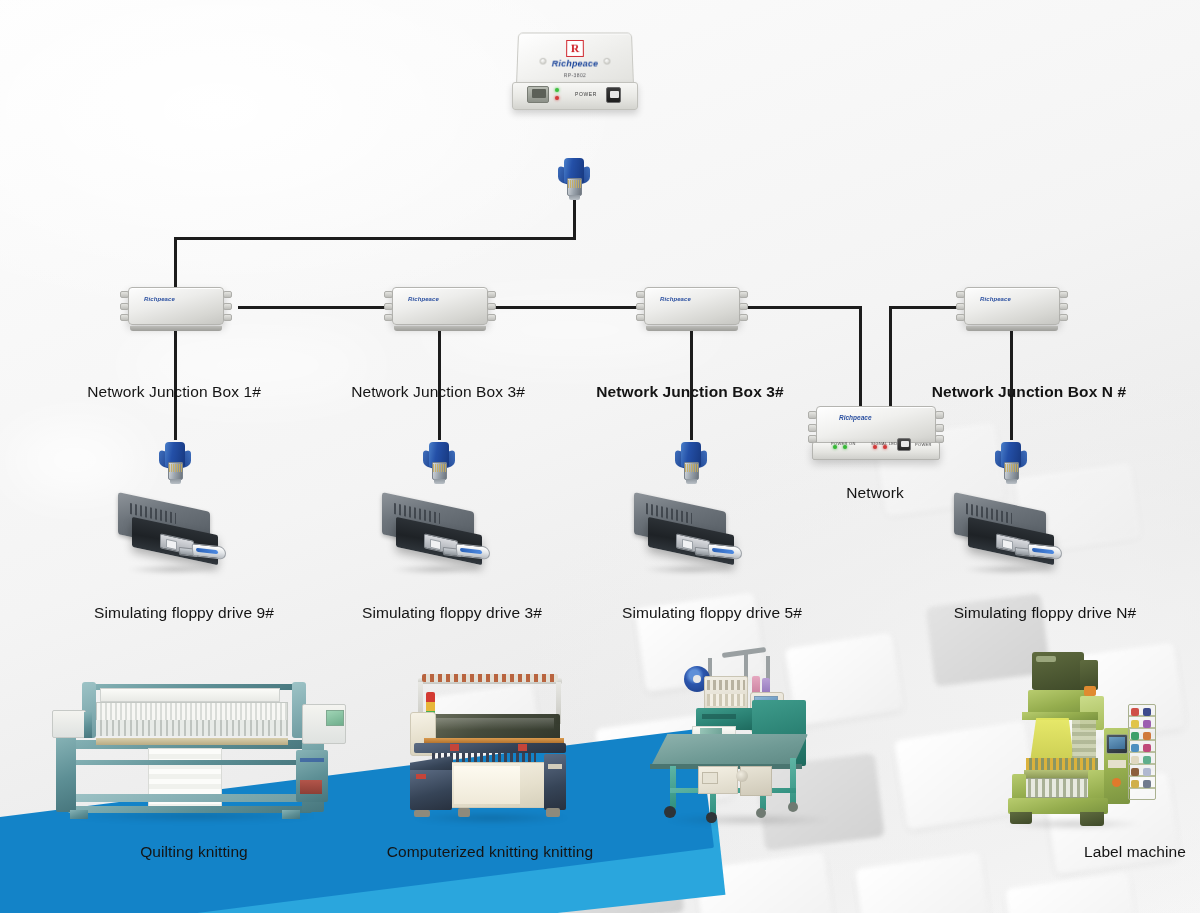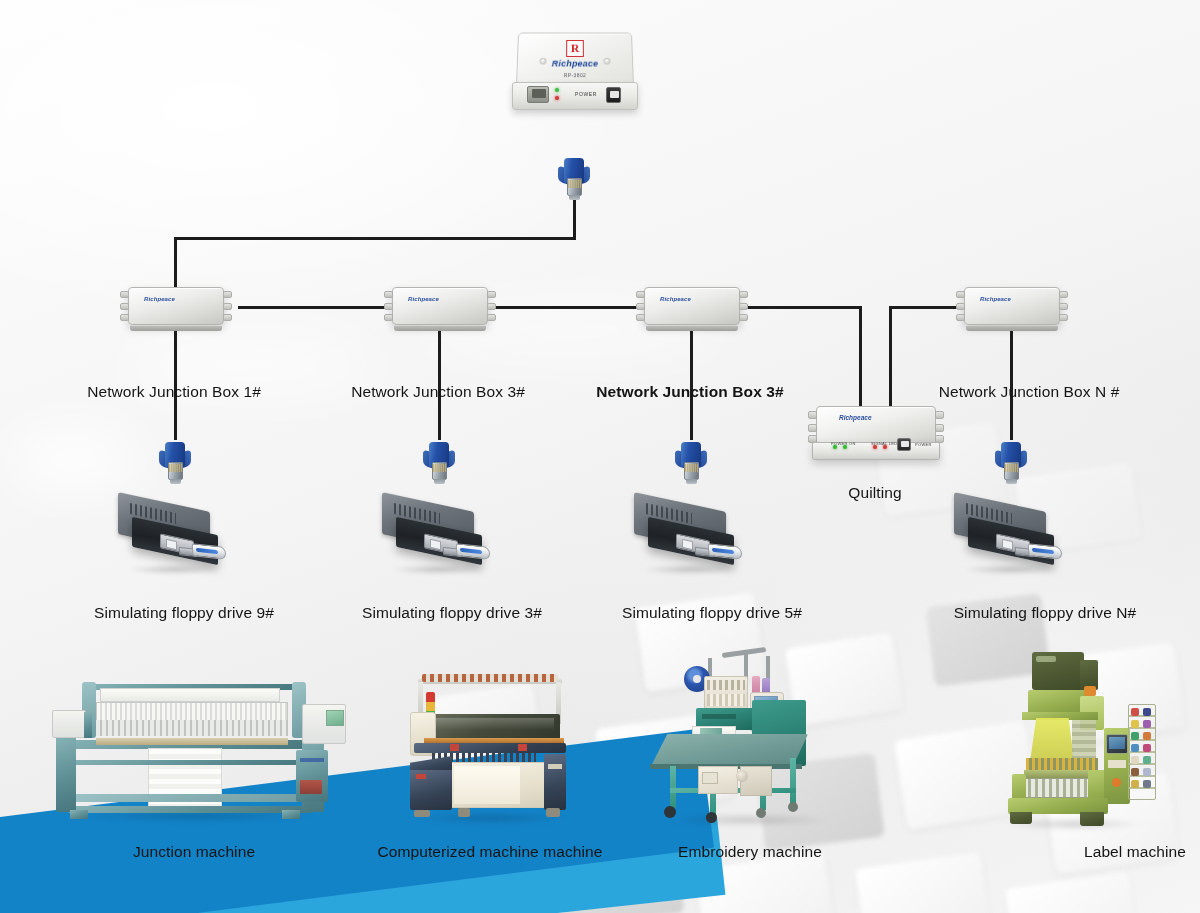--- a/index.html
+++ b/index.html
@@ -433,21 +433,21 @@
       <div class="ear l e3"></div>
     <div class="ear r e1"></div>
       <div class="ear r e2"></div>
       <div class="ear r e3"></div>
     <div class="base"></div>
   </div>
 
   <div class="label" style="left:64px;  top:383px; width:220px;">Network Junction Box 1#</div>
   <div class="label" style="left:328px; top:383px; width:220px;">Network Junction Box 3#</div>
   <div class="label" style="left:580px; top:383px; width:220px;font-weight:bold;">Network Junction Box 3#</div>
-  <div class="label" style="left:916px; top:383px; width:226px;">Network Junction Box N #</div>
+  <div class="label" style="left:916px; top:383px; width:226px;font-weight:bold;">Network Junction Box N #</div>
 
   <div class="repeater" style="left:808px; top:404px;">
     <div class="shell">
         <div class="brand">Richpeace</div>
       </div>
     <div class="ear l e1"></div>
       <div class="ear l e2"></div>
       <div class="ear l e3"></div>
     <div class="ear r e1"></div>
       <div class="ear r e2"></div>
@@ -457,21 +457,21 @@
       <div class="dot g" style="left:20px;"></div>
       <div class="dot g" style="left:30px;"></div>
       <div class="plabel" style="left:58px;">SIGNAL  LED</div>
       <div class="dot r" style="left:60px;"></div>
       <div class="dot r" style="left:70px;"></div>
       <div class="jack"></div>
       <div class="pw">POWER</div>
     </div>
   </div>
 
-  <div class="label" style="left:790px; top:484px; width:170px;">Quilting</div>
+  <div class="label" style="left:790px; top:484px; width:170px;">Network</div>
 
   <div class="rj45" style="left:162px; top:442px;">
     <div class="wing-l"></div>
       <div class="wing-r"></div>
       <div class="boot"></div>
       <div class="body"></div>
       <div class="pins"></div>
       <div class="tip"></div>
   </div>
   <div class="rj45" style="left:426px; top:442px;">
@@ -584,21 +584,21 @@
     <div class="pc q-teal" style="left:258px; top:58px; width:22px; height:78px; border-radius:2px;"></div>
     <div class="pc q-light" style="left:258px; top:28px; width:44px; height:40px; border:1px solid #c6c9c6; border-radius:2px;"></div>
     <div class="pc" style="left:282px; top:34px; width:18px; height:16px; background:linear-gradient(160deg,#9fd4b5,#6fae8c); border:1px solid #7fa890;"></div>
     <div class="pc q-teal" style="left:252px; top:74px; width:32px; height:52px; border-radius:2px;"></div>
     <div class="pc" style="left:256px; top:82px; width:24px; height:4px; background:#2a4fa0; opacity:.65;"></div>
     <div class="pc" style="left:256px; top:104px; width:22px; height:14px; background:linear-gradient(180deg,#b3554a,#8c3f36);"></div>
 
     <div class="pc q-teal" style="left:26px; top:134px; width:18px; height:9px;"></div>
     <div class="pc q-teal" style="left:238px; top:134px; width:18px; height:9px;"></div>
   </div>
-  <div class="label" style="left:74px; top:843px; width:240px;">Junction machine</div>
+  <div class="label" style="left:74px; top:843px; width:240px;">Quilting knitting</div>
 
   <div class="machine" style="left:396px; top:670px; width:190px; height:152px;">
     <div class="m-shadow"></div>
 
     <div class="pc k-steel" style="left:22px; top:8px; width:144px; height:6px; border-radius:2px;"></div>
     <div class="pc" style="left:26px; top:4px; width:136px; height:8px;
          background: repeating-linear-gradient(90deg,#b9643f 0 4px, #e3e0d6 4px 8px); border-radius:2px;"></div>
 
     <div class="pc k-steel" style="left:22px; top:12px; width:5px; height:42px;"></div>
     <div class="pc k-steel" style="left:160px; top:12px; width:5px; height:42px;"></div>
@@ -632,21 +632,21 @@
     <div class="pc k-navy" style="left:14px; top:100px; width:42px; height:40px; border-radius:0 0 2px 2px;"></div>
     <div class="pc" style="left:20px; top:104px; width:10px; height:5px; background:#c4453a;"></div>
 
     <div class="pc k-navy" style="left:148px; top:84px; width:22px; height:56px; border-radius:2px;"></div>
     <div class="pc" style="left:152px; top:94px; width:14px; height:5px; background:#d3cdbb;"></div>
 
     <div class="pc" style="left:18px; top:140px; width:16px; height:7px; background:#8e8a7c; border-radius:2px;"></div>
     <div class="pc" style="left:62px; top:138px; width:12px; height:9px; background:#8e8a7c; border-radius:2px;"></div>
     <div class="pc" style="left:150px; top:138px; width:14px; height:9px; background:#8e8a7c; border-radius:2px;"></div>
   </div>
-  <div class="label" style="left:330px; top:843px; width:320px;">Computerized machine machine</div>
+  <div class="label" style="left:330px; top:843px; width:320px;">Computerized knitting knitting</div>
 
   <div class="machine" style="left:648px; top:648px; width:200px; height:176px;">
     <div class="m-shadow"></div>
 
     <div class="pc" style="left:74px; top:2px; width:44px; height:5px; background:#9aa0a2; border-radius:2px; transform:rotate(-8deg);"></div>
     <div class="pc" style="left:96px; top:6px; width:4px; height:28px; background:#9aa0a2;"></div>
     <div class="pc" style="left:118px; top:8px; width:4px; height:40px; background:#9aa0a2;"></div>
     <div class="pc" style="left:60px; top:10px; width:4px; height:28px; background:#9aa0a2;"></div>
 
     <div class="pc" style="left:36px; top:18px; width:26px; height:26px; border-radius:50%;
@@ -695,21 +695,20 @@
     <div class="pc" style="left:92px; top:118px; width:32px; height:30px;
          background: linear-gradient(170deg,#e8e4d6,#cfc9b8); border:1px solid #c0baa8;"></div>
     <div class="pc" style="left:88px; top:122px; width:12px; height:12px; border-radius:50%;
          background: radial-gradient(circle at 40% 35%,#f0ece0,#b9b3a2);"></div>
 
     <div class="pc" style="left:16px; top:158px; width:12px; height:12px; border-radius:50%; background:#2e3438;"></div>
     <div class="pc" style="left:58px; top:164px; width:11px; height:11px; border-radius:50%; background:#2e3438;"></div>
     <div class="pc" style="left:108px; top:160px; width:10px; height:10px; border-radius:50%; background:#6f7a72;"></div>
     <div class="pc" style="left:140px; top:154px; width:10px; height:10px; border-radius:50%; background:#6f7a72;"></div>
   </div>
-  <div class="label" style="left:620px; top:843px; width:260px;">Embroidery machine</div>
 
   <div class="machine" style="left:988px; top:648px; width:170px; height:180px;">
     <div class="m-shadow"></div>
 
     <div class="pc l-dark" style="left:44px; top:4px; width:52px; height:38px; border-radius:3px;"></div>
     <div class="pc" style="left:48px; top:8px; width:20px; height:6px; background:#9aa67c; border-radius:2px;"></div>
     <div class="pc l-dark" style="left:92px; top:12px; width:18px; height:30px; border-radius:2px;"></div>
 
     <div class="pc l-green" style="left:40px; top:42px; width:62px; height:26px; border-radius:2px;"></div>
     <div class="pc" style="left:96px; top:38px; width:12px; height:10px; background:#e08a30; border-radius:2px;"></div>

